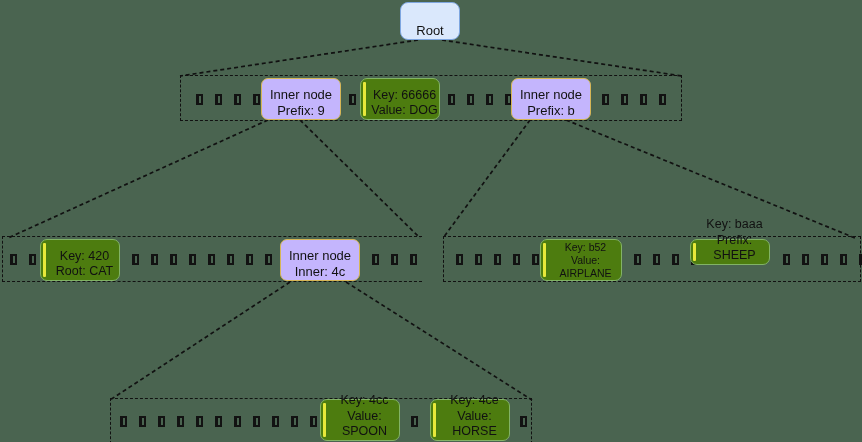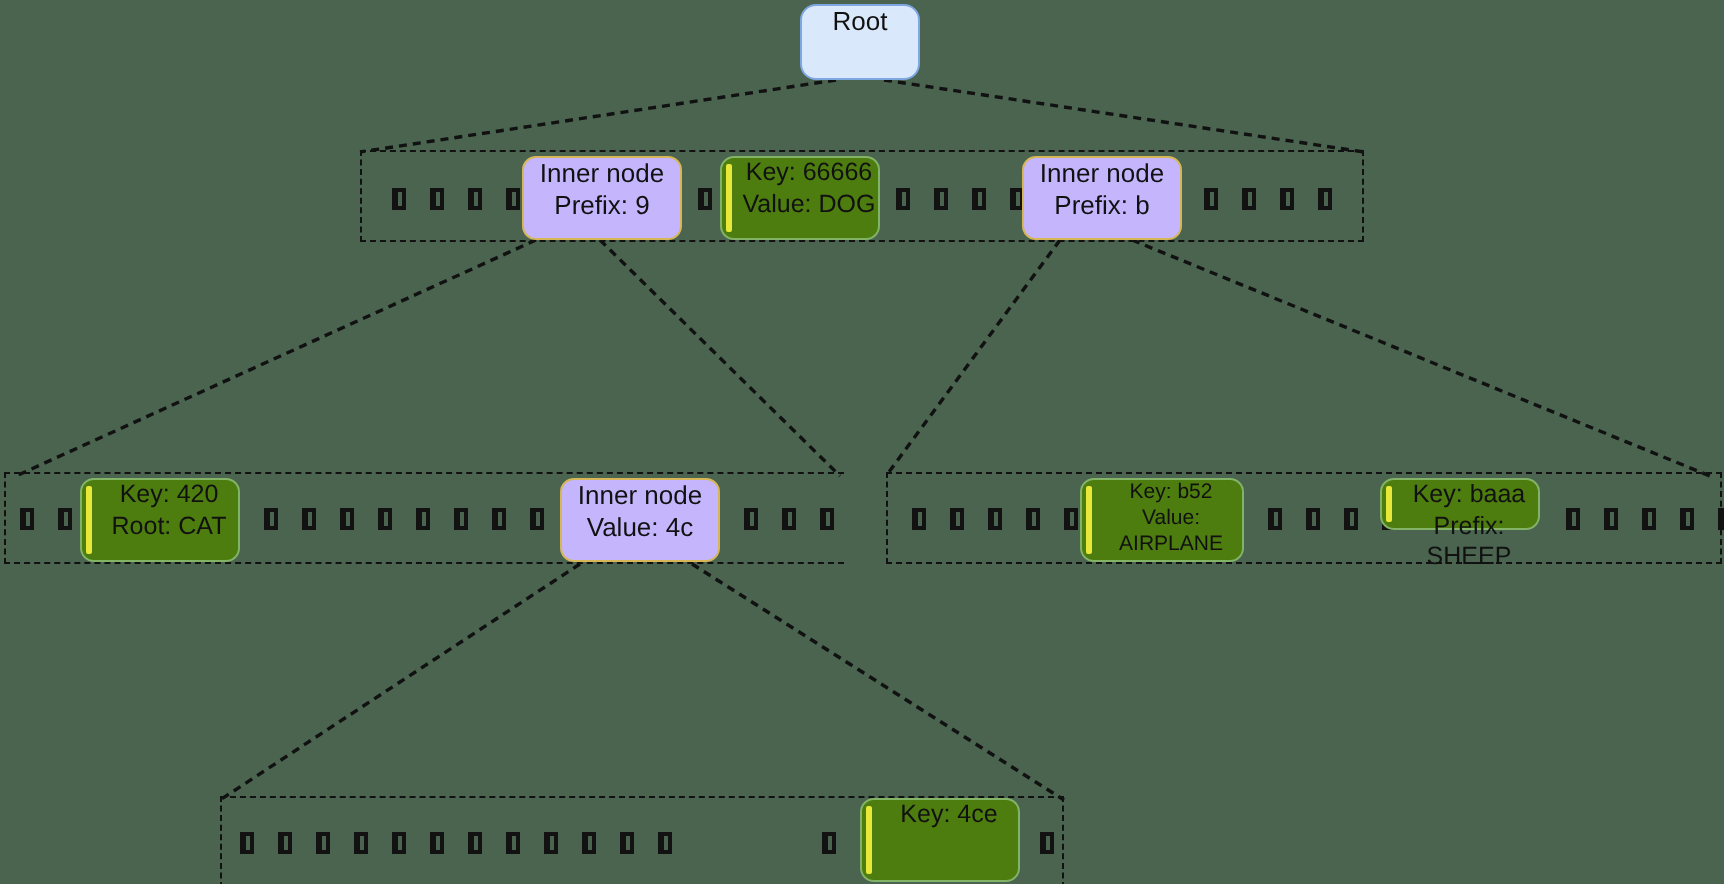--- a/index.html
+++ b/index.html
@@ -11,21 +11,21 @@
     position:relative;
   }
   #stage{position:absolute;inset:0;width:862px;height:442px;}
   svg#edges{position:absolute;left:0;top:0;width:862px;height:442px;pointer-events:none;}
 
   .node-box{
     position:absolute;
     box-sizing:border-box;
     border-radius:7px;
     display:flex;flex-direction:column;
-    align-items:center;justify-content:flex-start;
+    align-items:center;justify-content:flex-end;
     text-align:center;
     color:#111;
     line-height:1.25;
     z-index:5;
   }
   .root{
     background:#dae8fc;
     border:1.4px solid #7ea6e0;
     font-size:13px;
     border-radius:8px;
@@ -162,21 +162,21 @@
     <span class="slot"></span>
     <span class="slot"></span>
     <span class="slot"></span>
     <span class="slot"></span>
     <span class="slot"></span>
     <span class="slot"></span>
   </div>
 
   <div class="node-box inner" style="left:280px;top:239px;width:80px;height:42px;">
     <span>Inner node</span>
-    <span>Value: 4c</span>
+    <span>Inner: 4c</span>
   </div>
 
   <div class="slot-row" style="left:366px;top:254px;">
     <span class="slot"></span>
     <span class="slot"></span>
     <span class="slot"></span>
   </div>
 
   <div class="container-rect" style="left:443px;top:236px;width:418px;height:46px;"></div>
 
@@ -223,26 +223,31 @@
     <span class="slot"></span>
     <span class="slot"></span>
     <span class="slot"></span>
     <span class="slot"></span>
     <span class="slot"></span>
     <span class="slot"></span>
     <span class="slot"></span>
     <span class="slot"></span>
   </div>
 
+  <div class="node-box leaf" style="left:320px;top:399px;width:80px;height:42px;">
+    <span>Key: 4cc</span>
+    <span>Value: SPOON</span>
+  </div>
 
   <div class="slot-row" style="left:405px;top:416px;">
     <span class="slot"></span>
   </div>
 
   <div class="node-box leaf" style="left:430px;top:399px;width:80px;height:42px;">
     <span>Key: 4ce</span>
+    <span>Value: HORSE</span>
   </div>
 
   <div class="slot-row" style="left:514px;top:416px;">
     <span class="slot"></span>
   </div>
 
 </div>
 
 </body></html>

